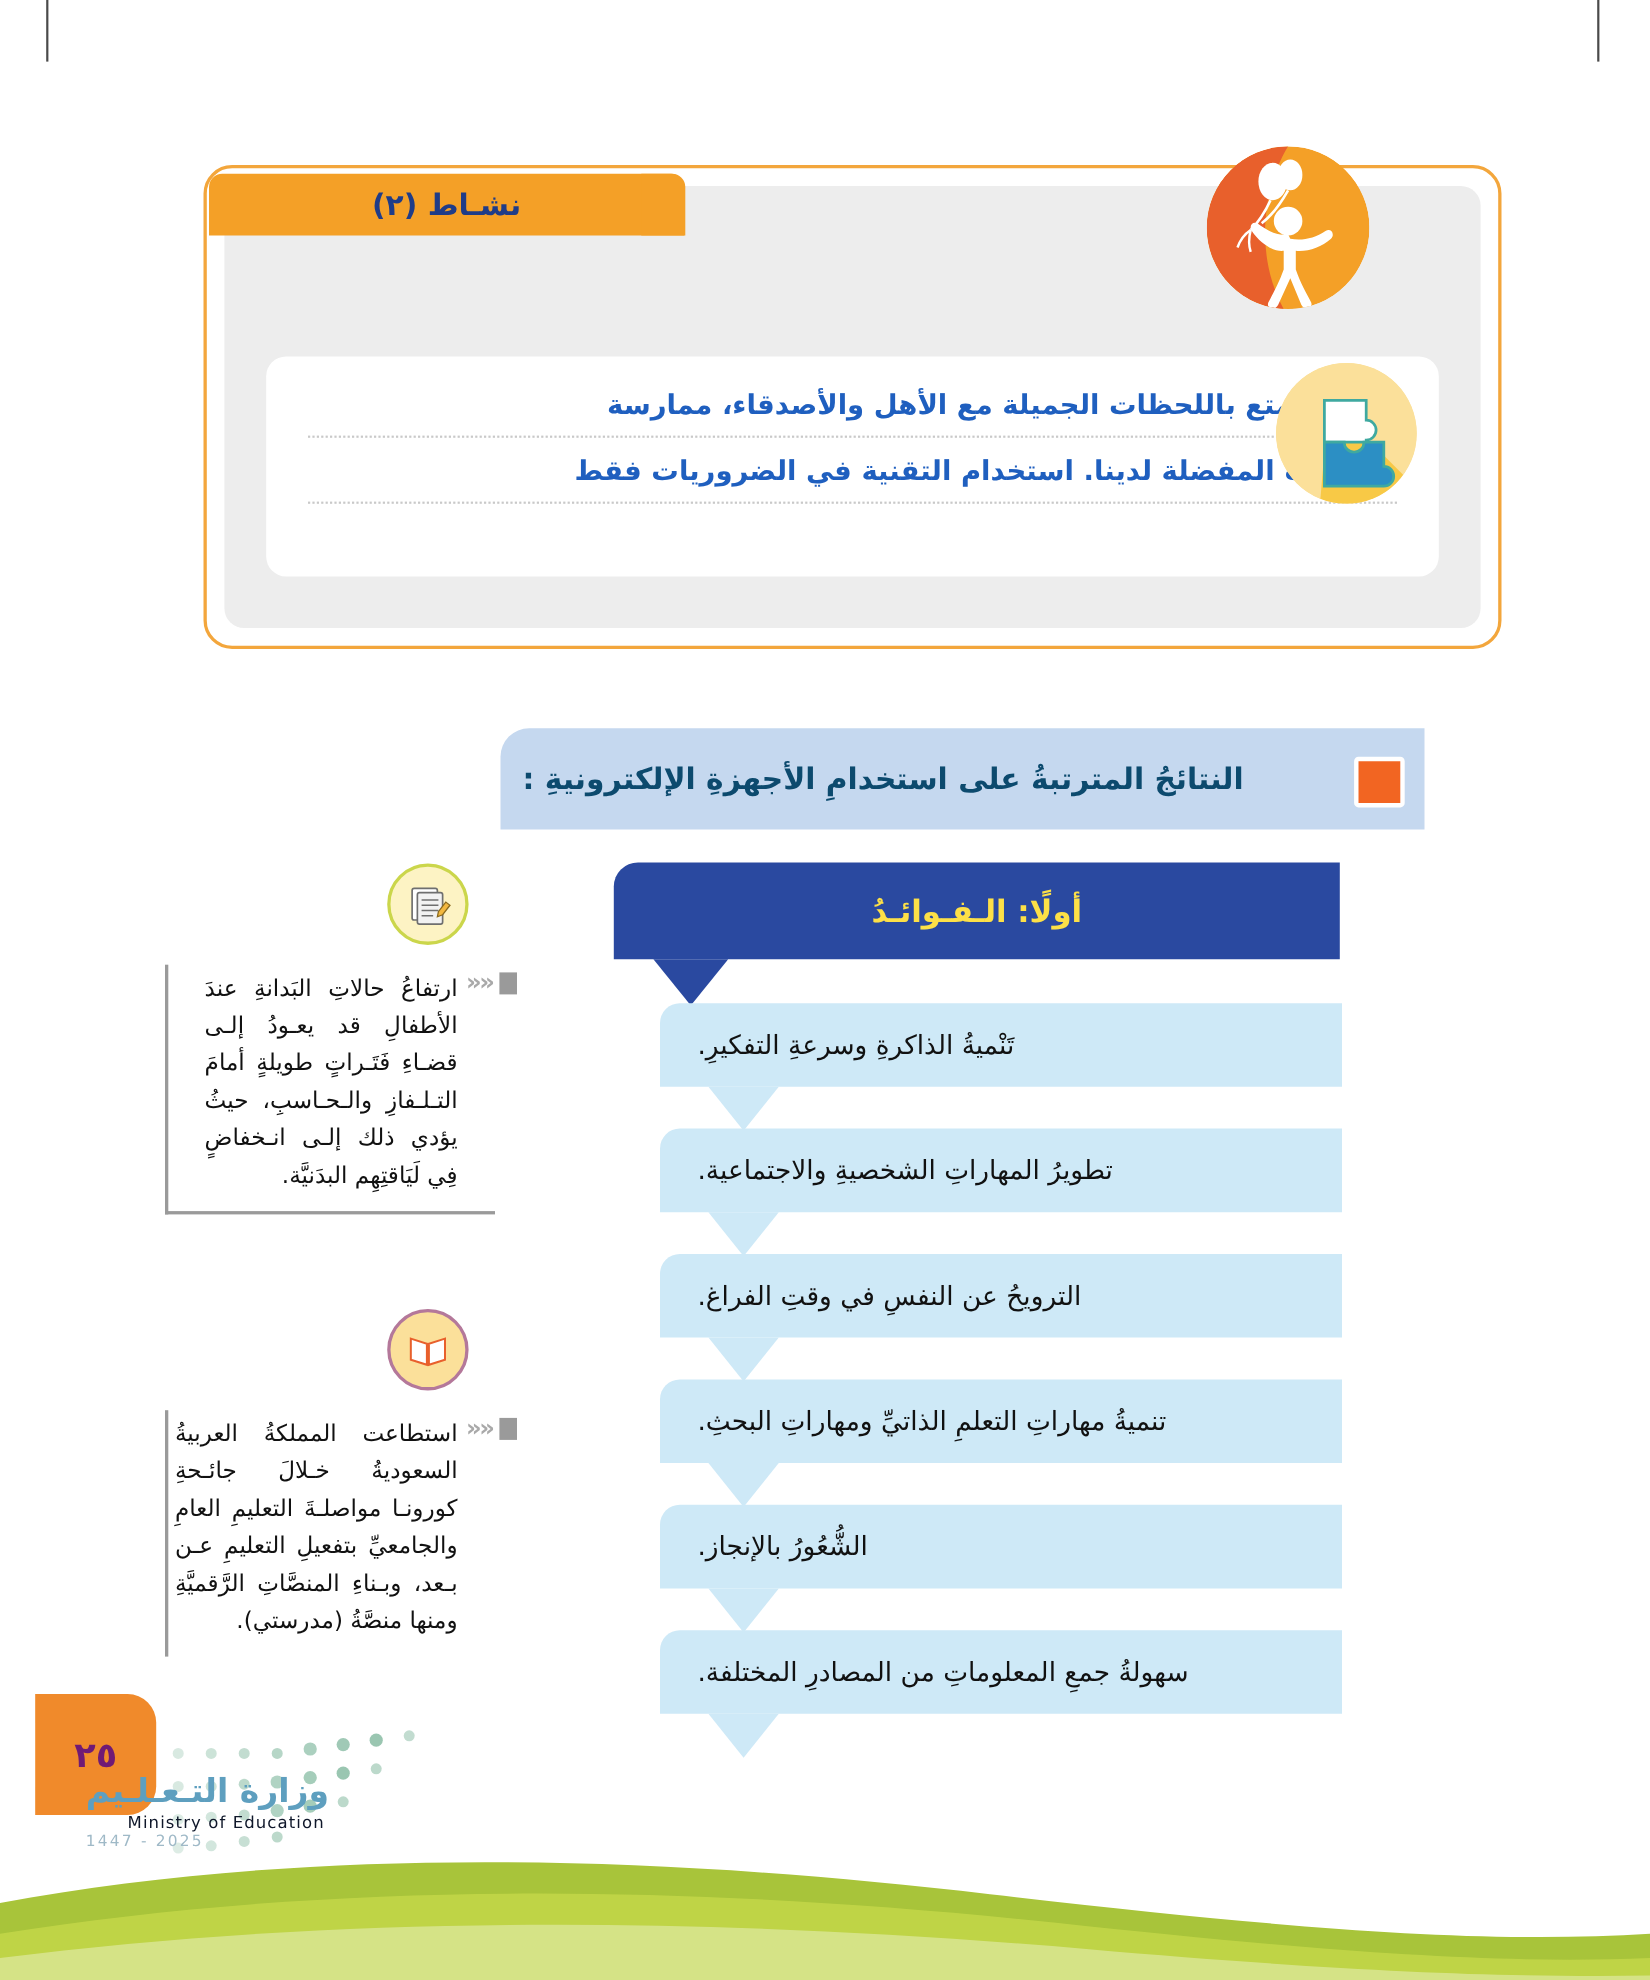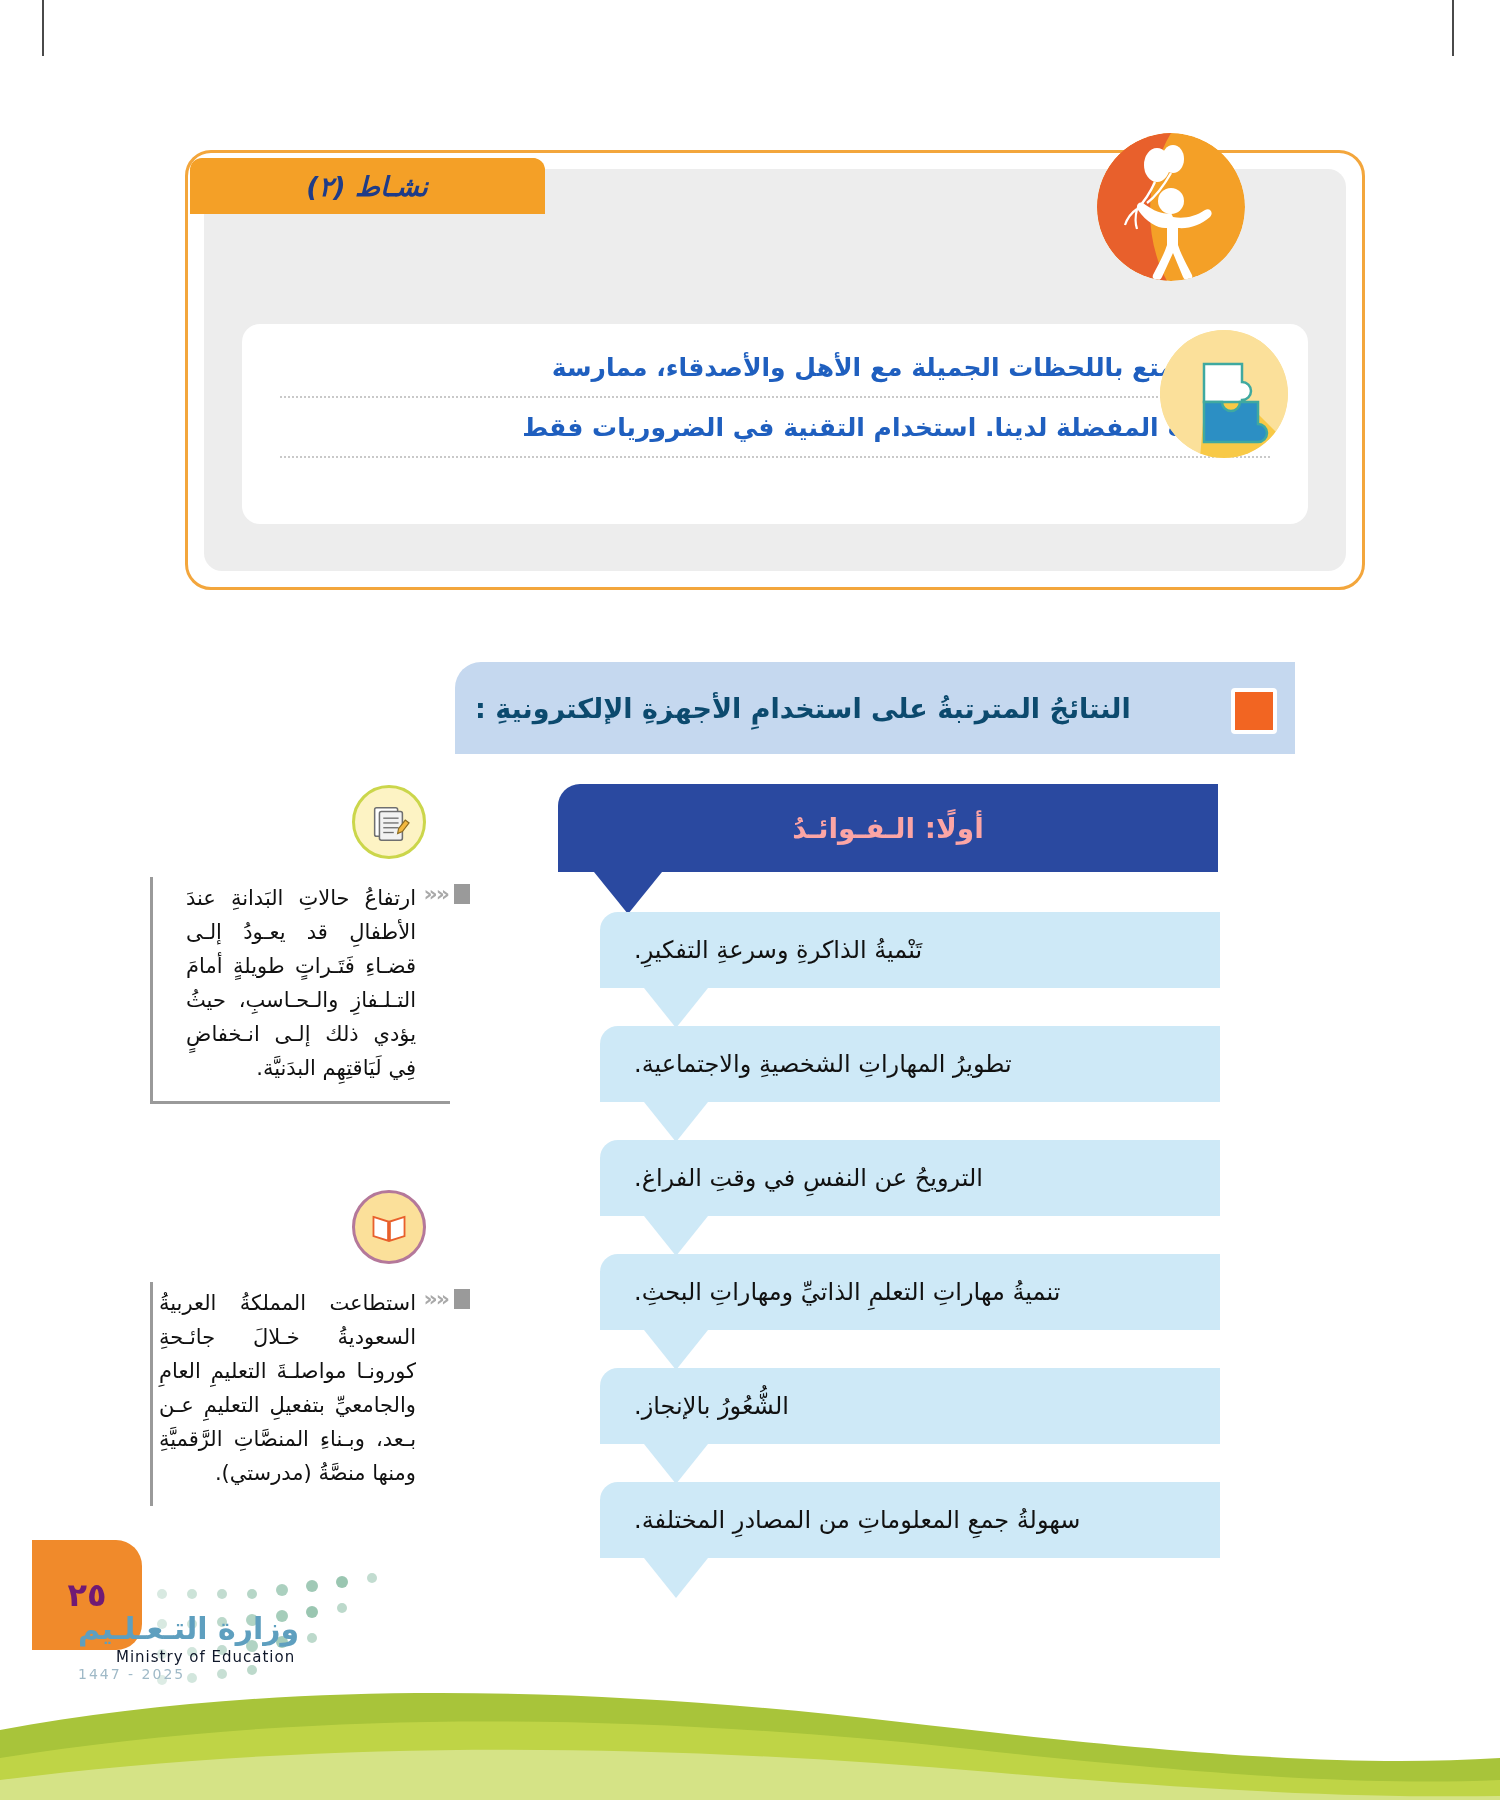--- a/index.html
+++ b/index.html
@@ -17,24 +17,23 @@
   #activity-card{
     position:absolute;left:185px;top:150px;width:1180px;height:440px;
     border:3px solid #F3A63C;border-radius:26px;background:#ffffff;
     box-sizing:border-box;
   }
   #activity-inner{
     position:absolute;left:16px;top:16px;right:16px;bottom:16px;
     background:#ededed;border-radius:18px;
   }
   #activity-tab{
-    position:absolute;left:190px;top:158px;width:354px;height:56px;
+    position:absolute;left:190px;top:158px;width:432px;height:56px;
     background:#F4A027;border-radius:12px 12px 0 0;
     z-index:5;
-    font-style:italic;
   }
   #activity-tab:after{
     content:"";position:absolute;right:-1px;top:0;width:40px;height:56px;
     background:#F4A027;border-radius:0 12px 0 0;
   }
   #activity-tab .lbl{
     position:absolute;inset:0;display:flex;align-items:center;justify-content:center;
     color:#1F3C88;font-weight:bold;font-size:27px;letter-spacing:1px;
   }
   #activity-question{
@@ -82,21 +81,21 @@
     background:#F26522;border:4px solid #ffffff;border-radius:4px;
   }
 
   
   #benefits-banner{
     position:absolute;left:558px;top:784px;width:660px;height:88px;
     background:#2A49A0;border-radius:22px 0 0 0;
   }
   #benefits-banner .txt{
     position:absolute;inset:0;display:flex;align-items:center;justify-content:center;
-    color:#fca5a5;font-size:28px;font-weight:bold;letter-spacing:1px;
+    color:#fde047;font-size:28px;font-weight:bold;letter-spacing:1px;
   }
   #benefits-banner .tail{
     position:absolute;left:36px;top:88px;width:0;height:0;
     border-left:34px solid transparent;border-right:34px solid transparent;
     border-top:42px solid #2A49A0;
   }
 
   
   .benefit{
     position:absolute;left:600px;width:620px;height:76px;

